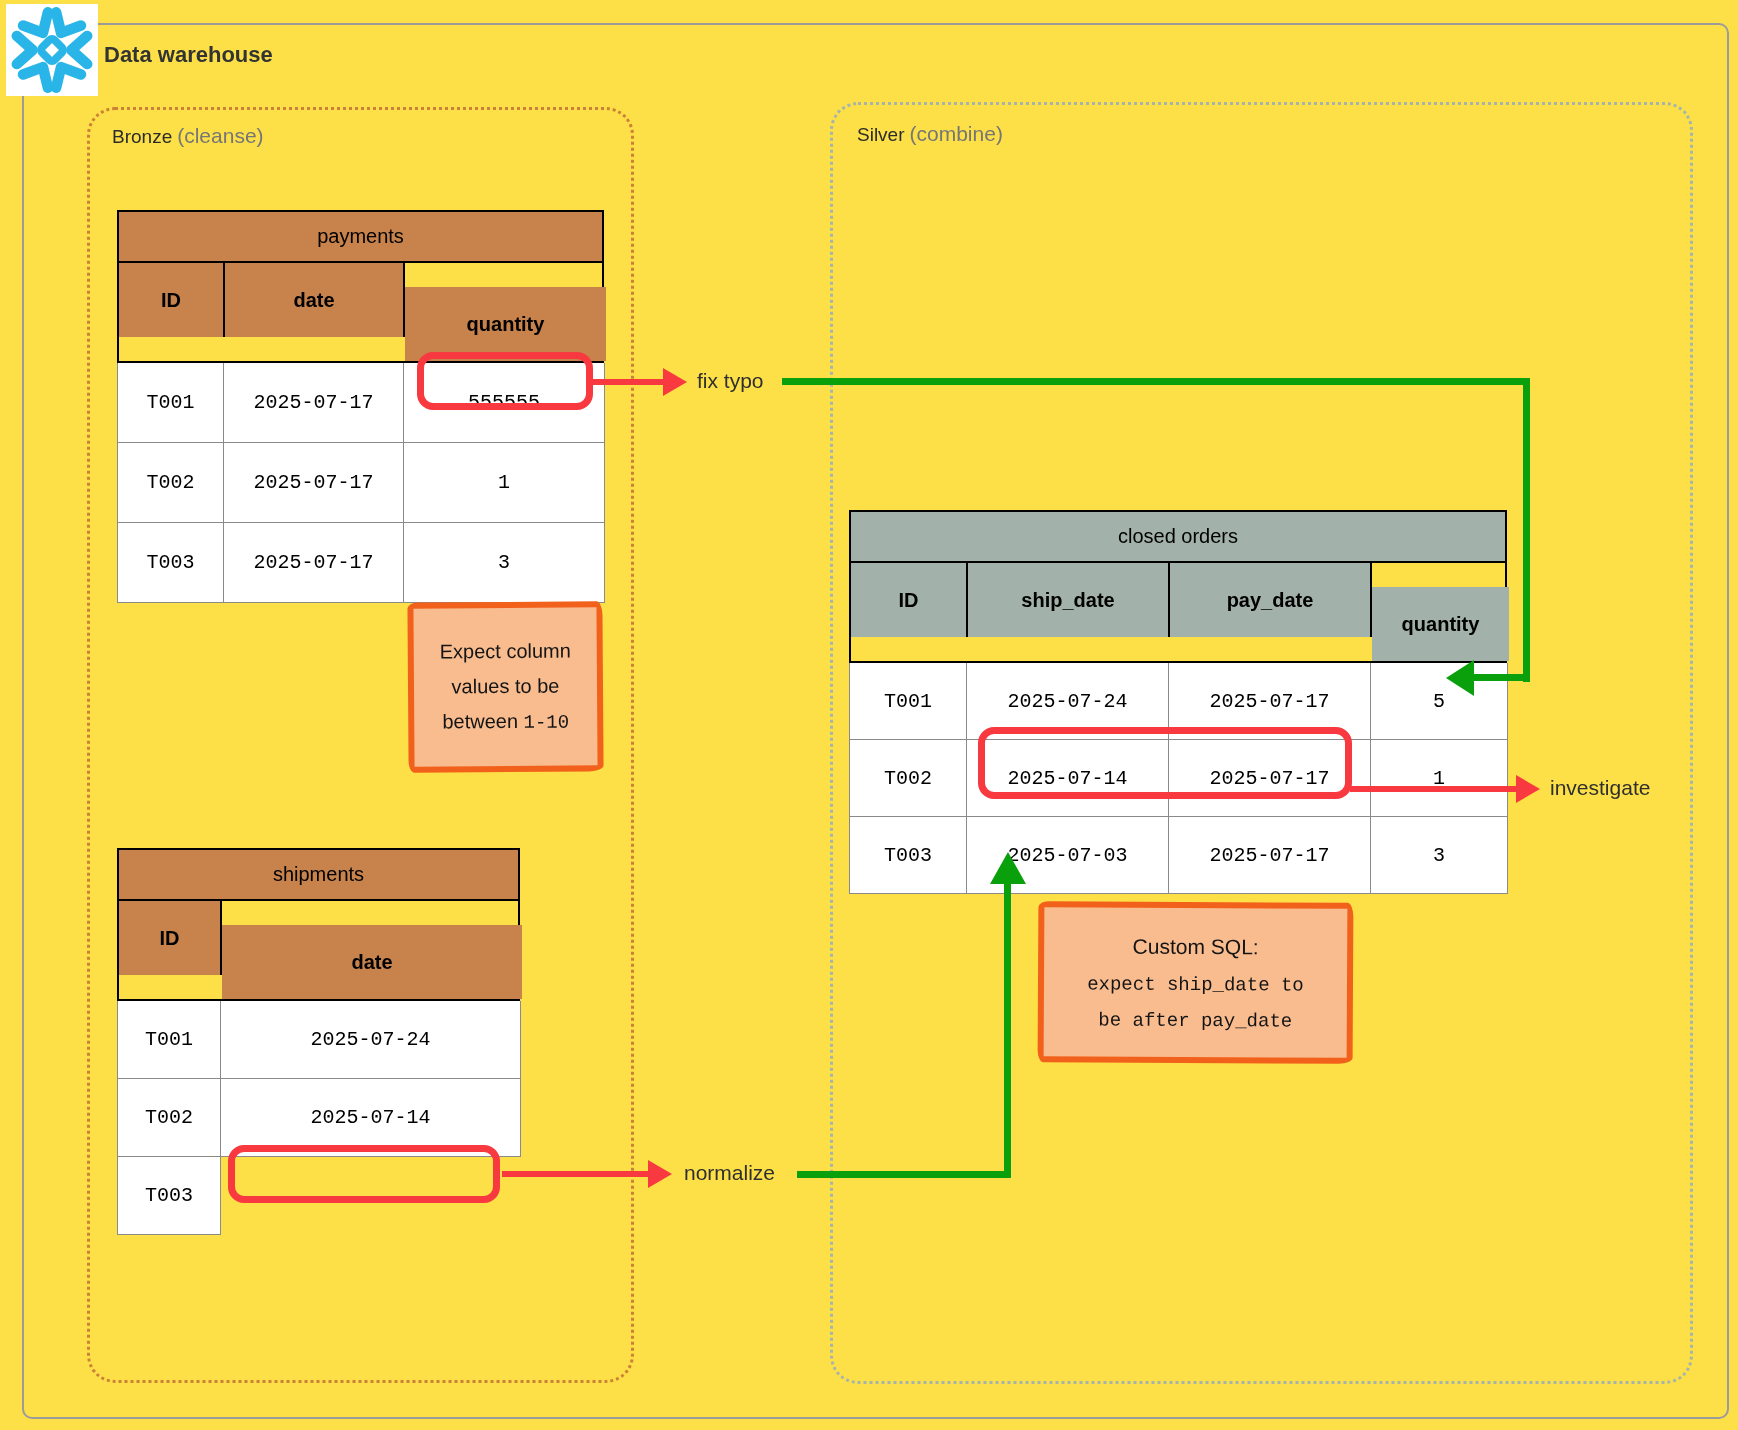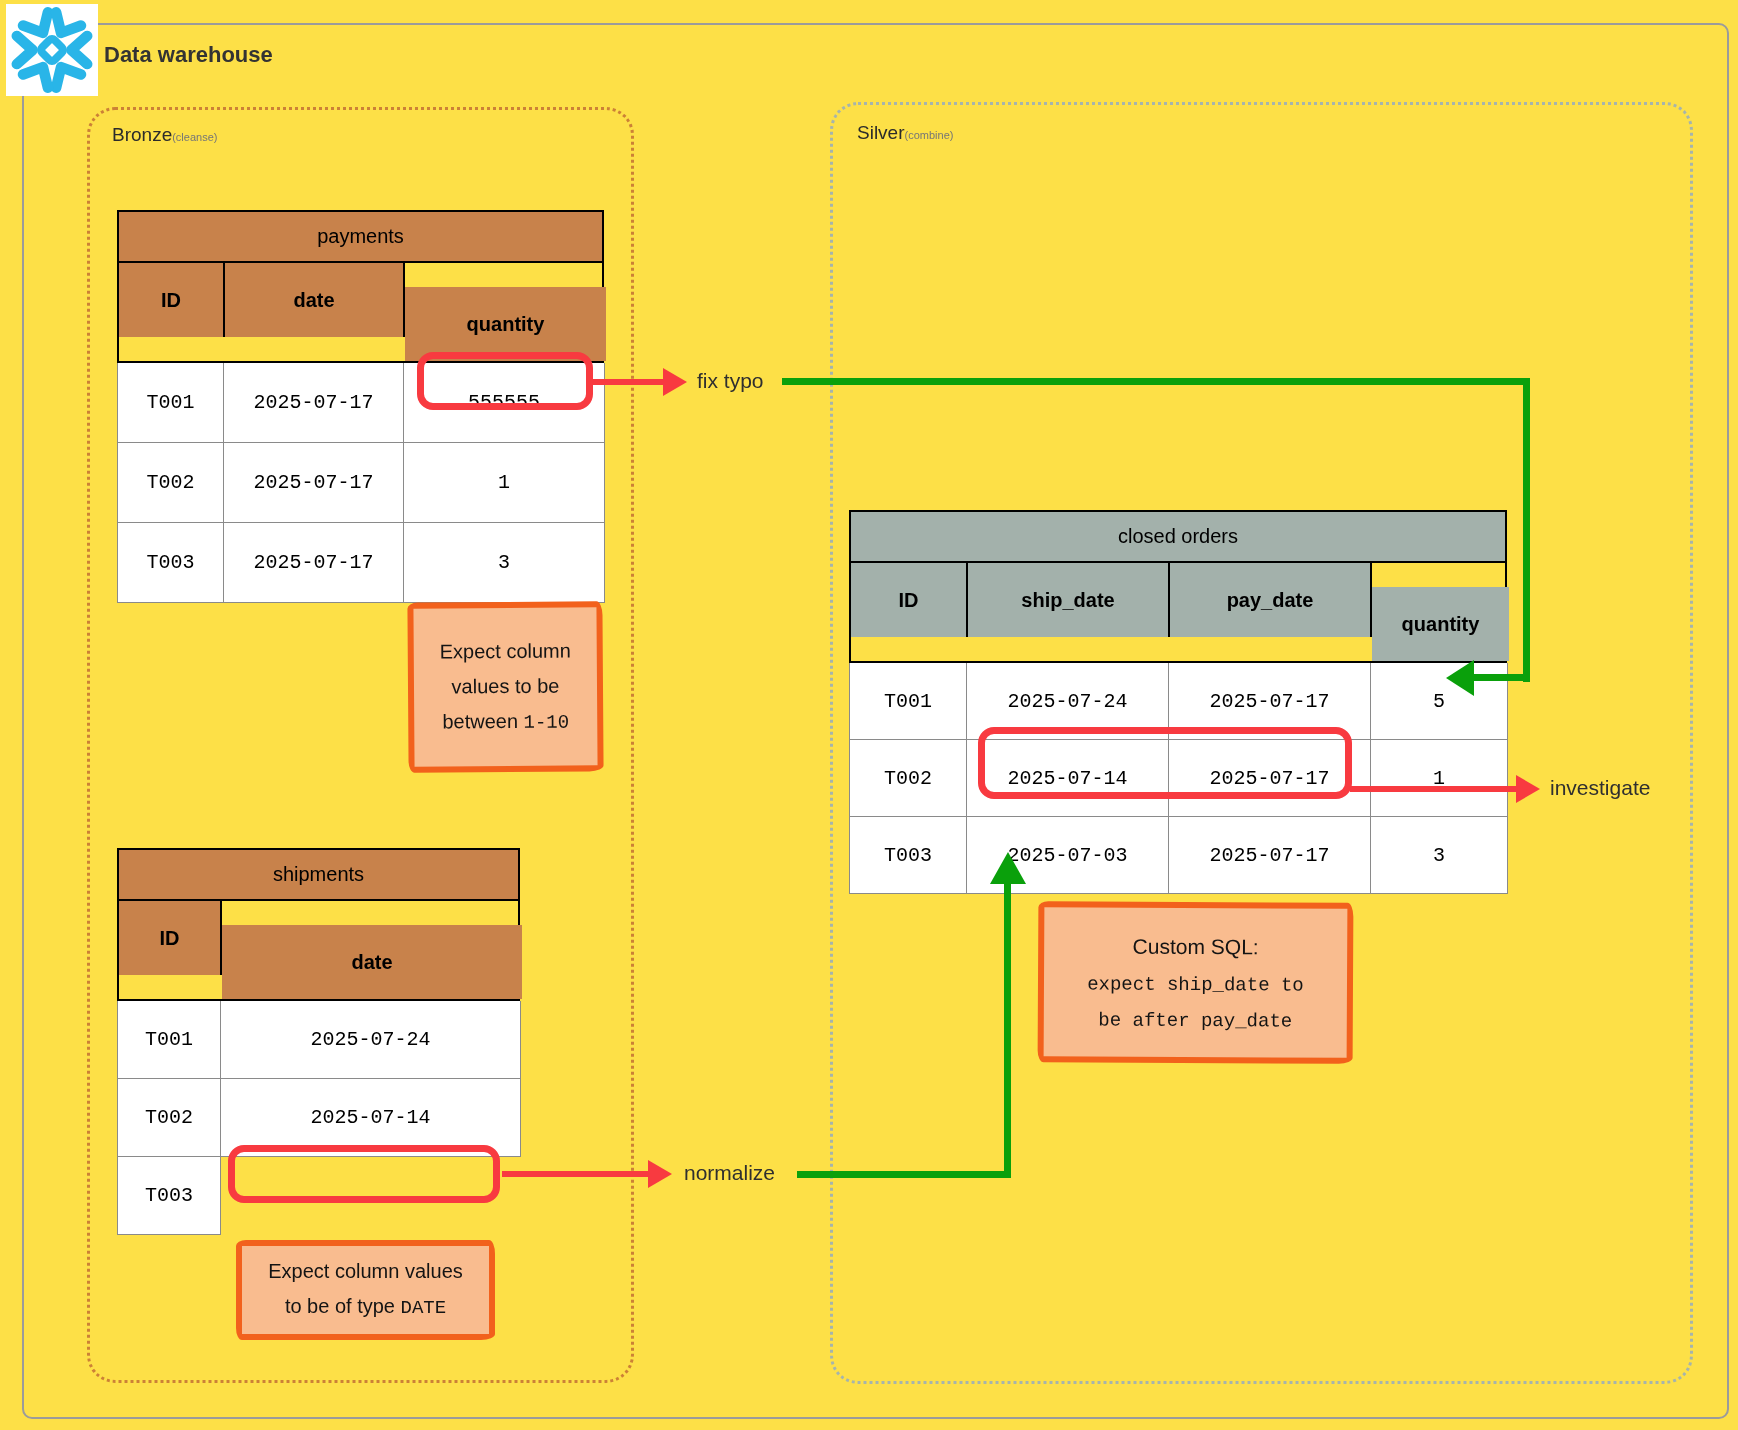--- a/index.html
+++ b/index.html
@@ -11,21 +11,21 @@
   .outer-frame{position:absolute;left:22px;top:23px;width:1703px;height:1392px;
     border:2px solid #9b9b9b;border-radius:10px;}
   .logo-wrap{position:absolute;left:6px;top:4px;width:92px;height:92px;background:#fff;
     display:flex;align-items:center;justify-content:center;}
   .dw-title{position:absolute;left:104px;top:42px;font-size:22px;font-weight:bold;color:#333;}
   
   .zone{position:absolute;border:3px dotted;border-radius:28px;}
   .zone-bronze{left:87px;top:107px;width:541px;height:1270px;border-color:#cc8136;}
   .zone-silver{left:830px;top:102px;width:857px;height:1276px;border-color:#a6b4ac;}
   .zone-label{position:absolute;font-size:19px;color:#2b2b2b;white-space:nowrap;}
-  .zone-label .qual{font-size:11px;color:#767676;}
+  .zone-label .qual{font-size:21px;color:#767676;margin-left:5px;}
   
   .tbl{position:absolute;font-size:20px;}
   .tbl .title{display:flex;align-items:center;justify-content:center;height:49px;
     border:2px solid #000;}
   .tbl .hdr{display:grid;border-left:2px solid #000;border-right:2px solid #000;border-bottom:2px solid #000;}
   .tbl .hdr>div{height:74px;display:flex;align-items:center;justify-content:center;
     font-weight:bold;border-right:2px solid #000;}
   .tbl .hdr>div:last-child{border-right:none;margin-top:24px;}
   .tbl.orange .title,.tbl.orange .hdr>div{background:#c8824b;}
   .tbl.graygreen .title,.tbl.graygreen .hdr>div{background:#a3b1ab;}
@@ -179,24 +179,20 @@
       </div>
     </div>
   </div>
 
   <div class="note" style="left:408px;top:602px;width:183px;height:158px;transform:rotate(-0.4deg);">
     <div>Expect column</div>
     <div>values to be</div>
     <div><span>between </span><span class="mono">1-10</span></div>
   </div>
 
-  <div class="note" style="left:236px;top:1240px;width:247px;height:88px;">
-    <div>Expect column values</div>
-    <div><span>to be of type </span><span class="mono">DATE</span></div>
-  </div>
 
   <div class="note" style="left:1038px;top:902px;width:303px;height:149px;transform:rotate(0.3deg);">
     <div class="sqltitle">Custom SQL:</div>
     <div class="codeline">expect ship_date to</div>
     <div class="codeline">be after pay_date</div>
   </div>
 
   <div class="redbox" style="left:417px;top:352px;width:162px;height:44px;"></div>
   <div class="redbox" style="left:228px;top:1145px;width:258px;height:44px;"></div>
   <div class="redbox" style="left:978px;top:727px;width:360px;height:58px;"></div>

